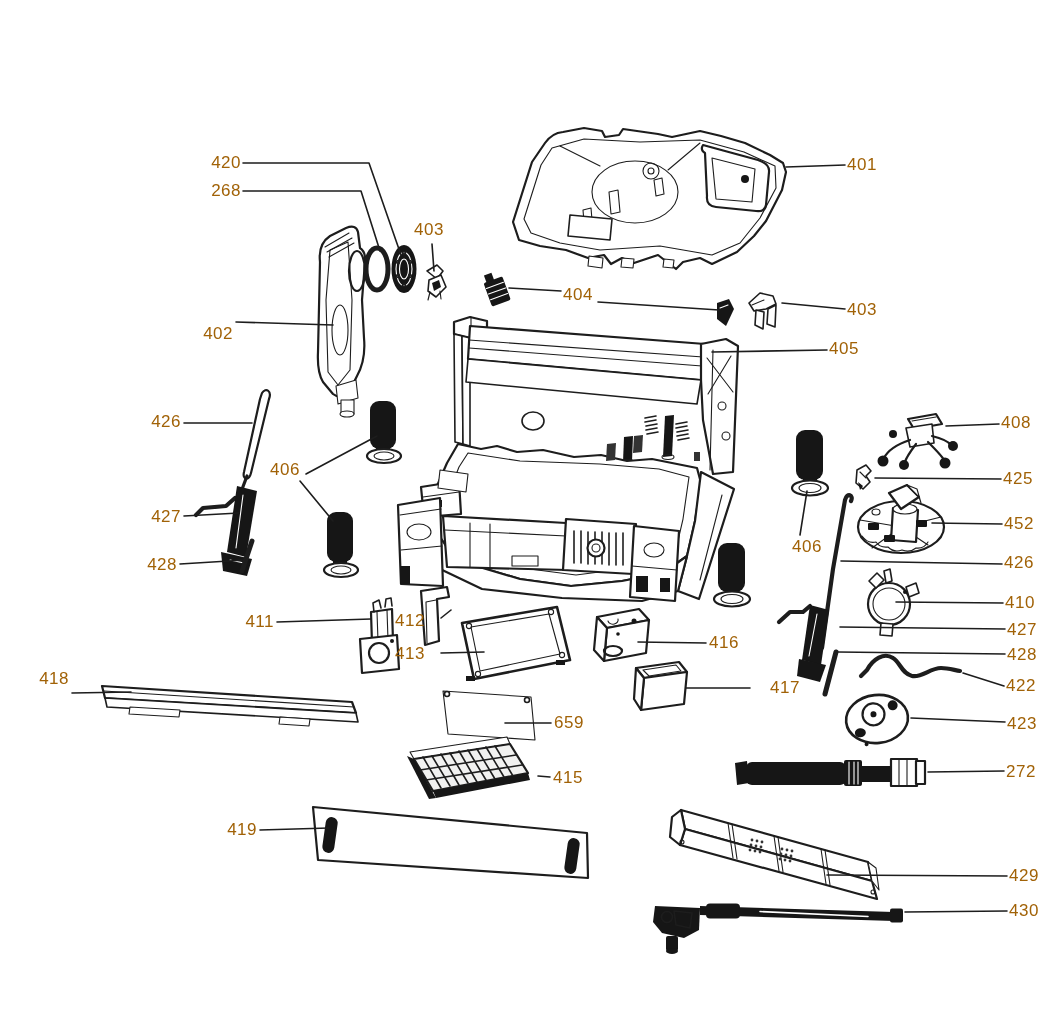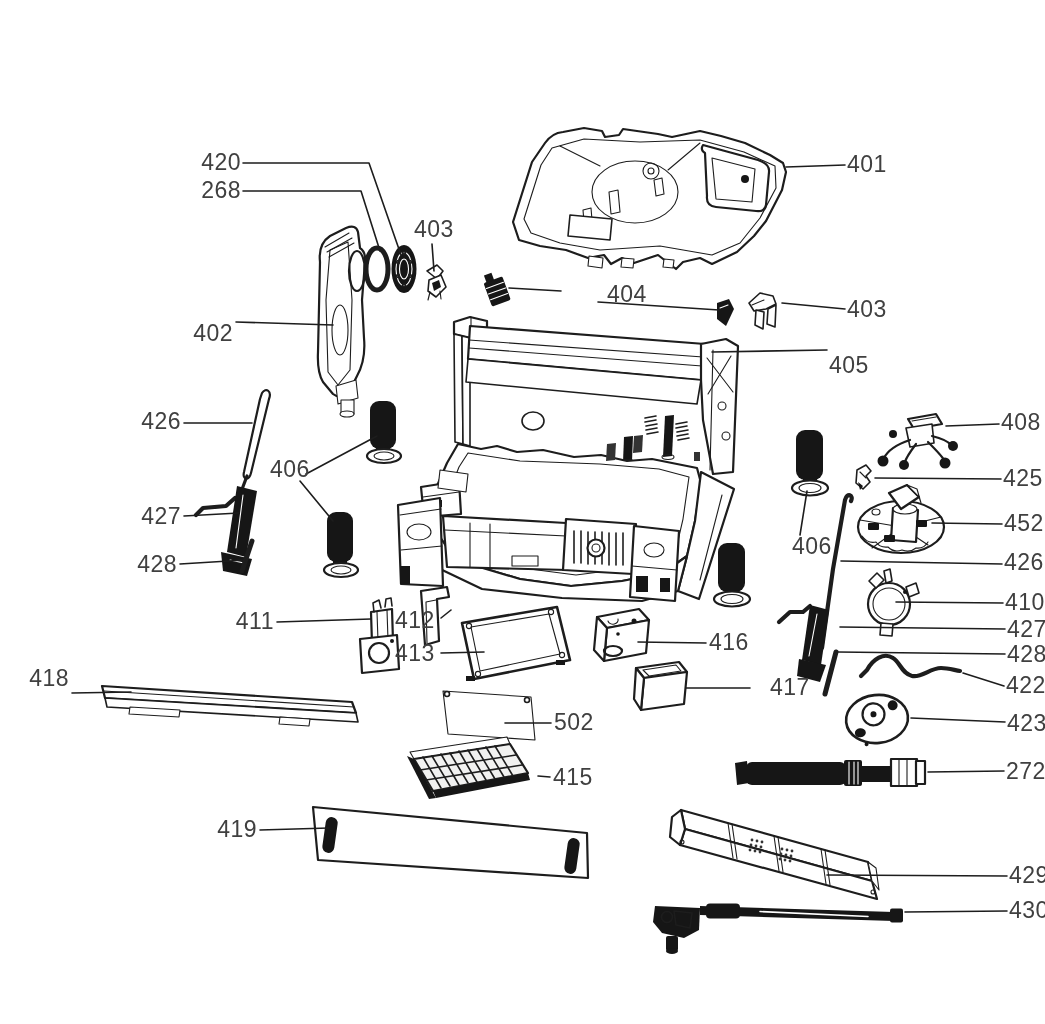--- a/index.html
+++ b/index.html
@@ -13,21 +13,21 @@
   #art .fg{fill:#f1f1f0;}
   #art .fk{fill:#161616;stroke:none;}
   #art .fk2{fill:#333;stroke:none;}
   #art .wl{stroke:#ffffff;fill:none;}
   #art .t1{stroke-width:1.1;}
   #art .t2{stroke-width:2.2;}
   #art .t25{stroke-width:2.6;}
   #art .t3{stroke-width:3.2;}
   #art .t4{stroke-width:4.2;}
   #art .t5{stroke-width:5;}
-  .callout{position:absolute;font-size:23px;line-height:23px;color:#404040;
+  .callout{position:absolute;font-size:17px;line-height:23px;color:#a16207;
            letter-spacing:.5px;white-space:nowrap;user-select:none;}
 </style>
 </head>
 <body>
 
 <div id="stage">
 <svg id="art" width="1045" height="1024" viewBox="0 0 1045 1024">
 
   <g>
     <path class="f t2" d="M513,222 L532,162 L545,143 Q552,133 563,132 L584,128 L602,131 L605,137 L619,135 L623,129 L658,134 L672,137 L700,131 L721,136 L745,143 L770,155 L783,163 L786,172 L782,190 L766,221 L754,236 L737,252 L712,264 L700,258 L683,262 L676,269 L658,255 L634,263 L622,258 L611,264 L604,255 L588,258 L566,250 L540,246 L519,240 Z"></path>
@@ -492,31 +492,31 @@
         <polyline points="1007,876 827,875" fill="none" stroke="#1d1d1d" stroke-width="2" stroke-linecap="round"></polyline>
         <polyline points="1007,911 905,912" fill="none" stroke="#1d1d1d" stroke-width="2" stroke-linecap="round"></polyline>
       </g>
 </svg>
 
 <div id="callouts">
       <div class="callout" style="top: 153px; left: 847px; text-align: right;">401</div>
       <div class="callout" style="top: 310px; right: 812px; margin-top: 12px;">402</div>
       <div class="callout" style="top: 218px; left: 414px;">403</div>
       <div class="callout" style="top: 298px; left: 847px;">403</div>
-      <div class="callout" style="top: 283px; left: 563px; margin-left: 44px;">404</div>
-      <div class="callout" style="top: 354px; left: 829px;">405</div>
+      <div class="callout" style="top: 283px; left: 563px;">404</div>
+      <div class="callout" style="top: 337px; left: 829px;">405</div>
       <div class="callout" style="top: 458px; left: 270px;">406</div>
       <div class="callout" style="top: 535px; left: 792px;">406</div>
       <div class="callout" style="top: 411px; left: 1001px;">408</div>
       <div class="callout" style="top: 512px; left: 1004px;">452</div>
       <div class="callout" style="top: 591px; left: 1005px;">410</div>
       <div class="callout" style="top: 610px; right: 771px;">411</div>
       <div class="callout" style="top: 609px; left: 395px;">412</div>
       <div class="callout" style="top: 642px; left: 395px;">413</div>
-      <div class="callout" style="top: 711px; left: 554px;">502</div>
+      <div class="callout" style="top: 711px; left: 554px;">659</div>
       <div class="callout" style="top: 766px; left: 553px;">415</div>
       <div class="callout" style="top: 631px; left: 709px;">416</div>
       <div class="callout" style="top: 676px; left: 770px;">417</div>
       <div class="callout" style="top: 667px; right: 976px; text-align: right;">418</div>
       <div class="callout" style="top: 818px; right: 788px;">419</div>
       <div class="callout" style="top: 151px; right: 804px;">420</div>
       <div class="callout" style="top: 179px; right: 804px;">268</div>
       <div class="callout" style="top: 674px; left: 1006px;">422</div>
       <div class="callout" style="top: 712px; left: 1007px;">423</div>
       <div class="callout" style="top: 760px; left: 1006px;">272</div>

